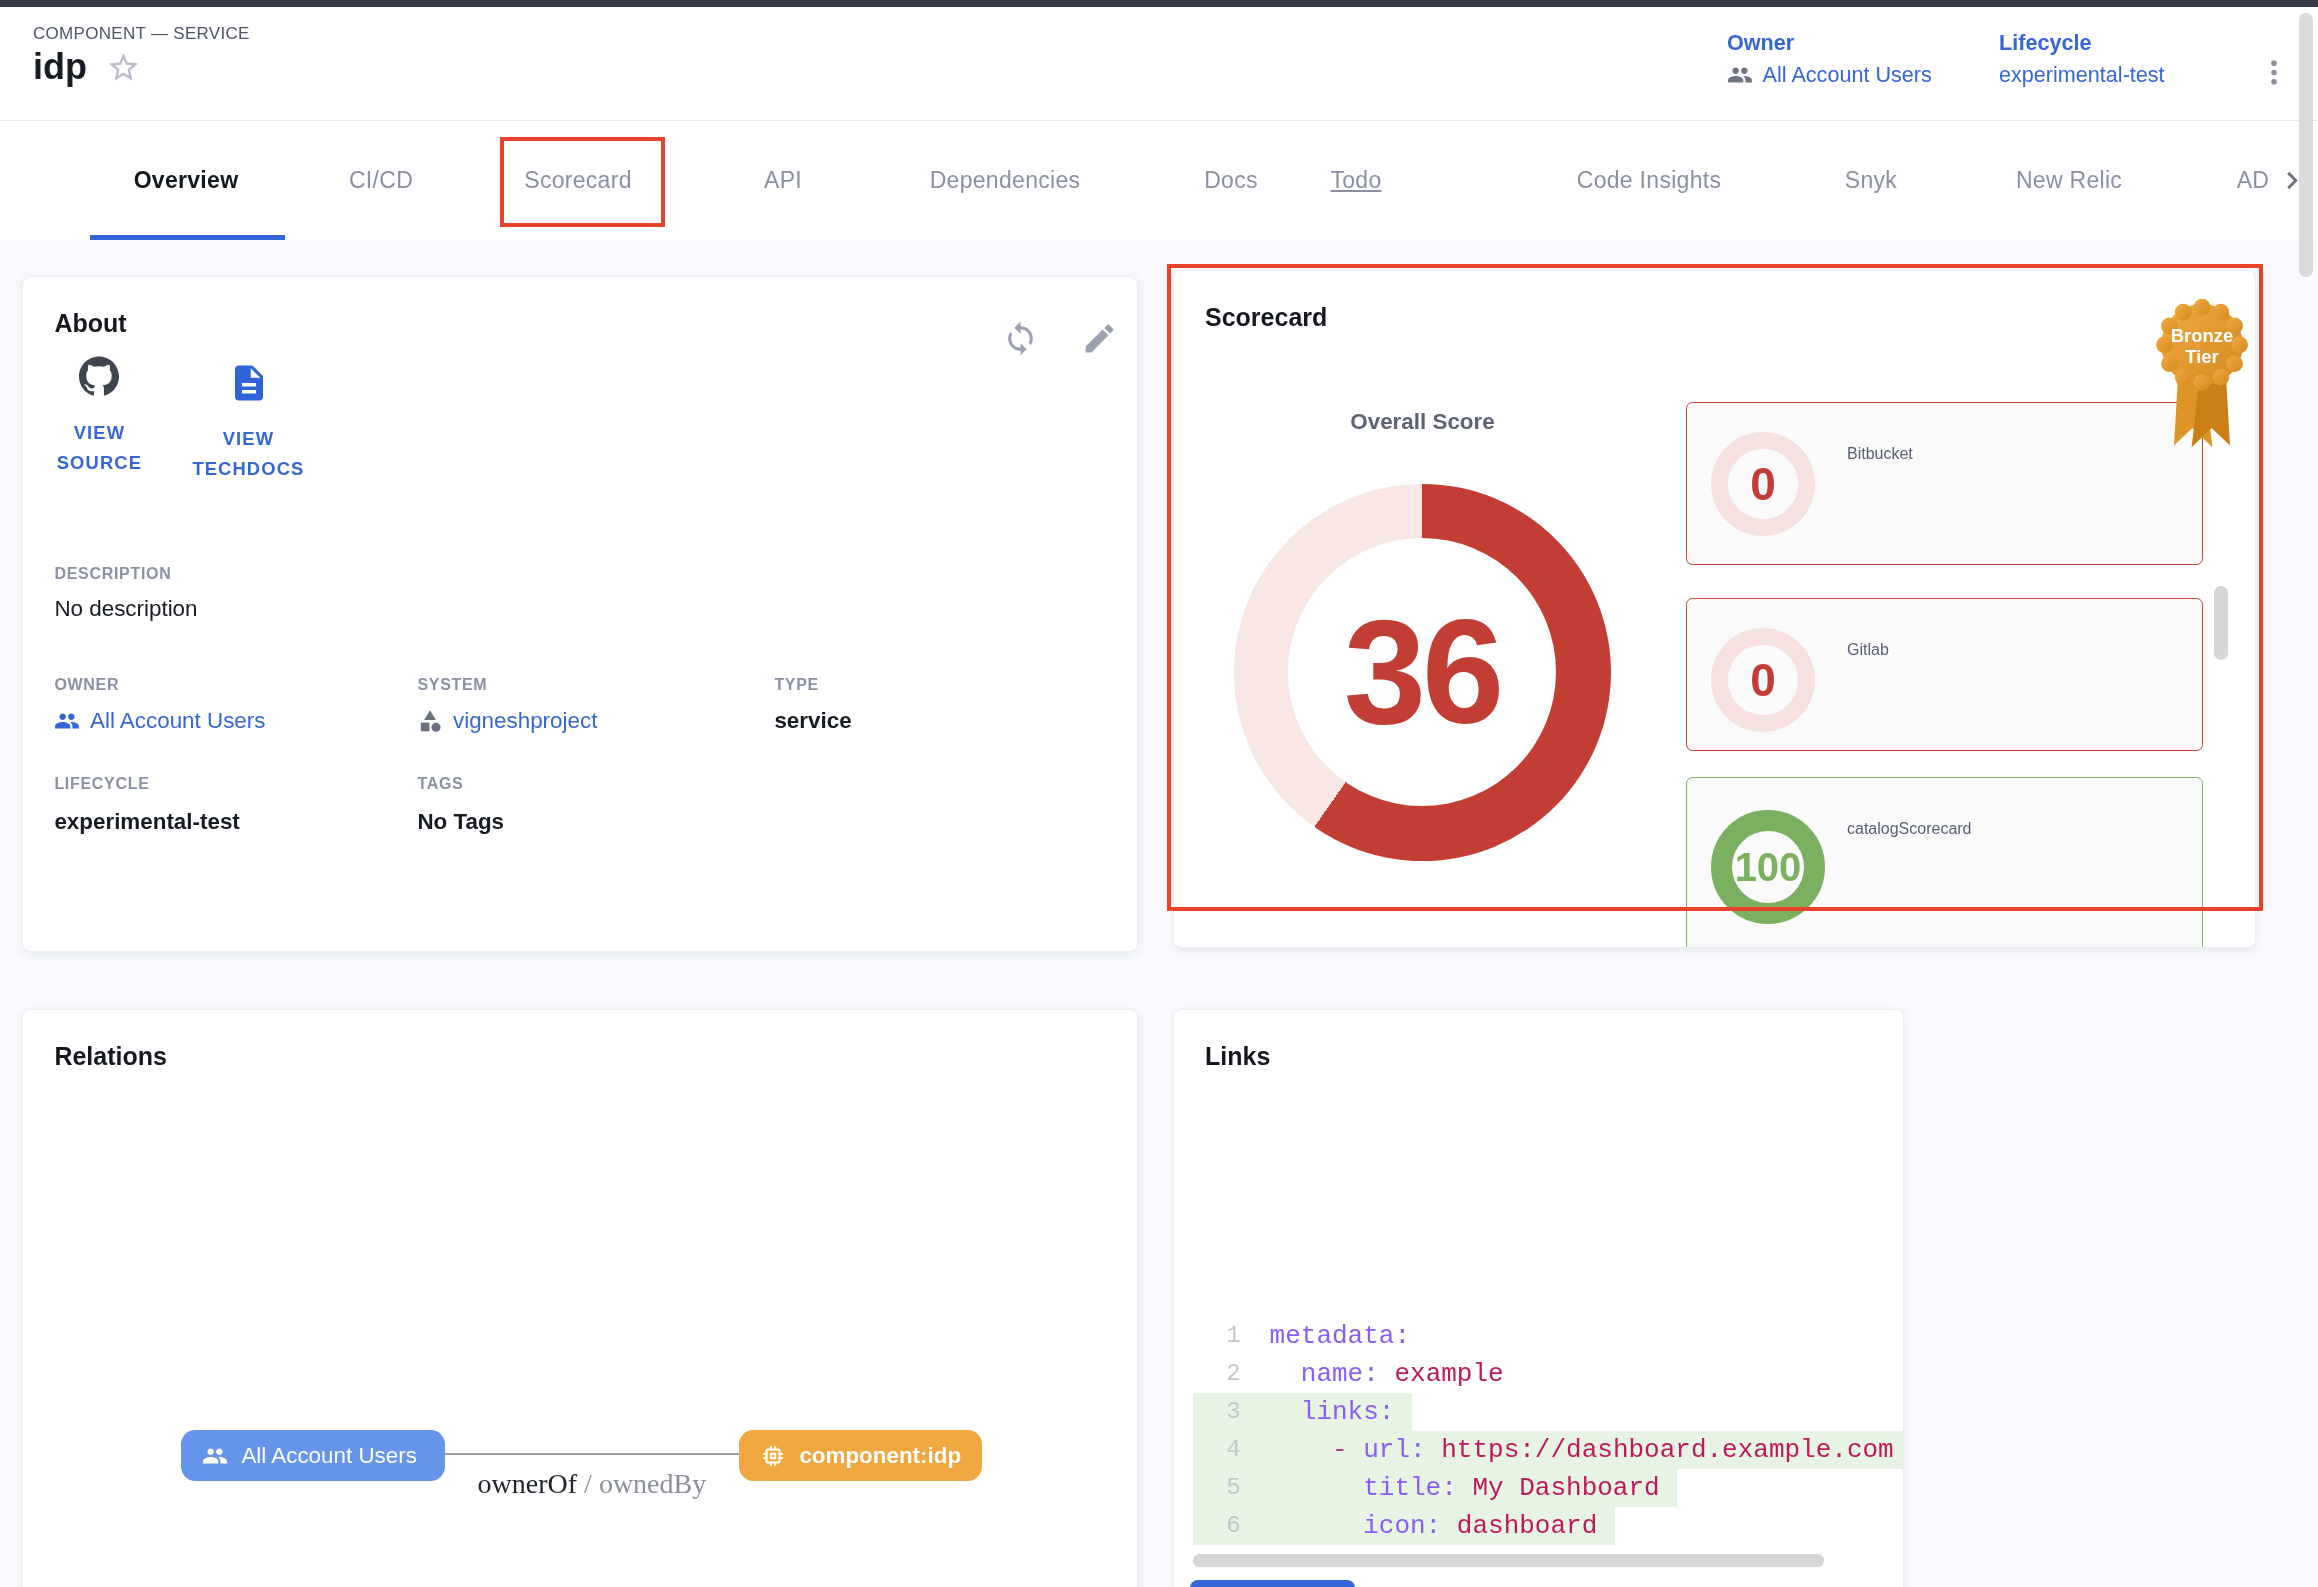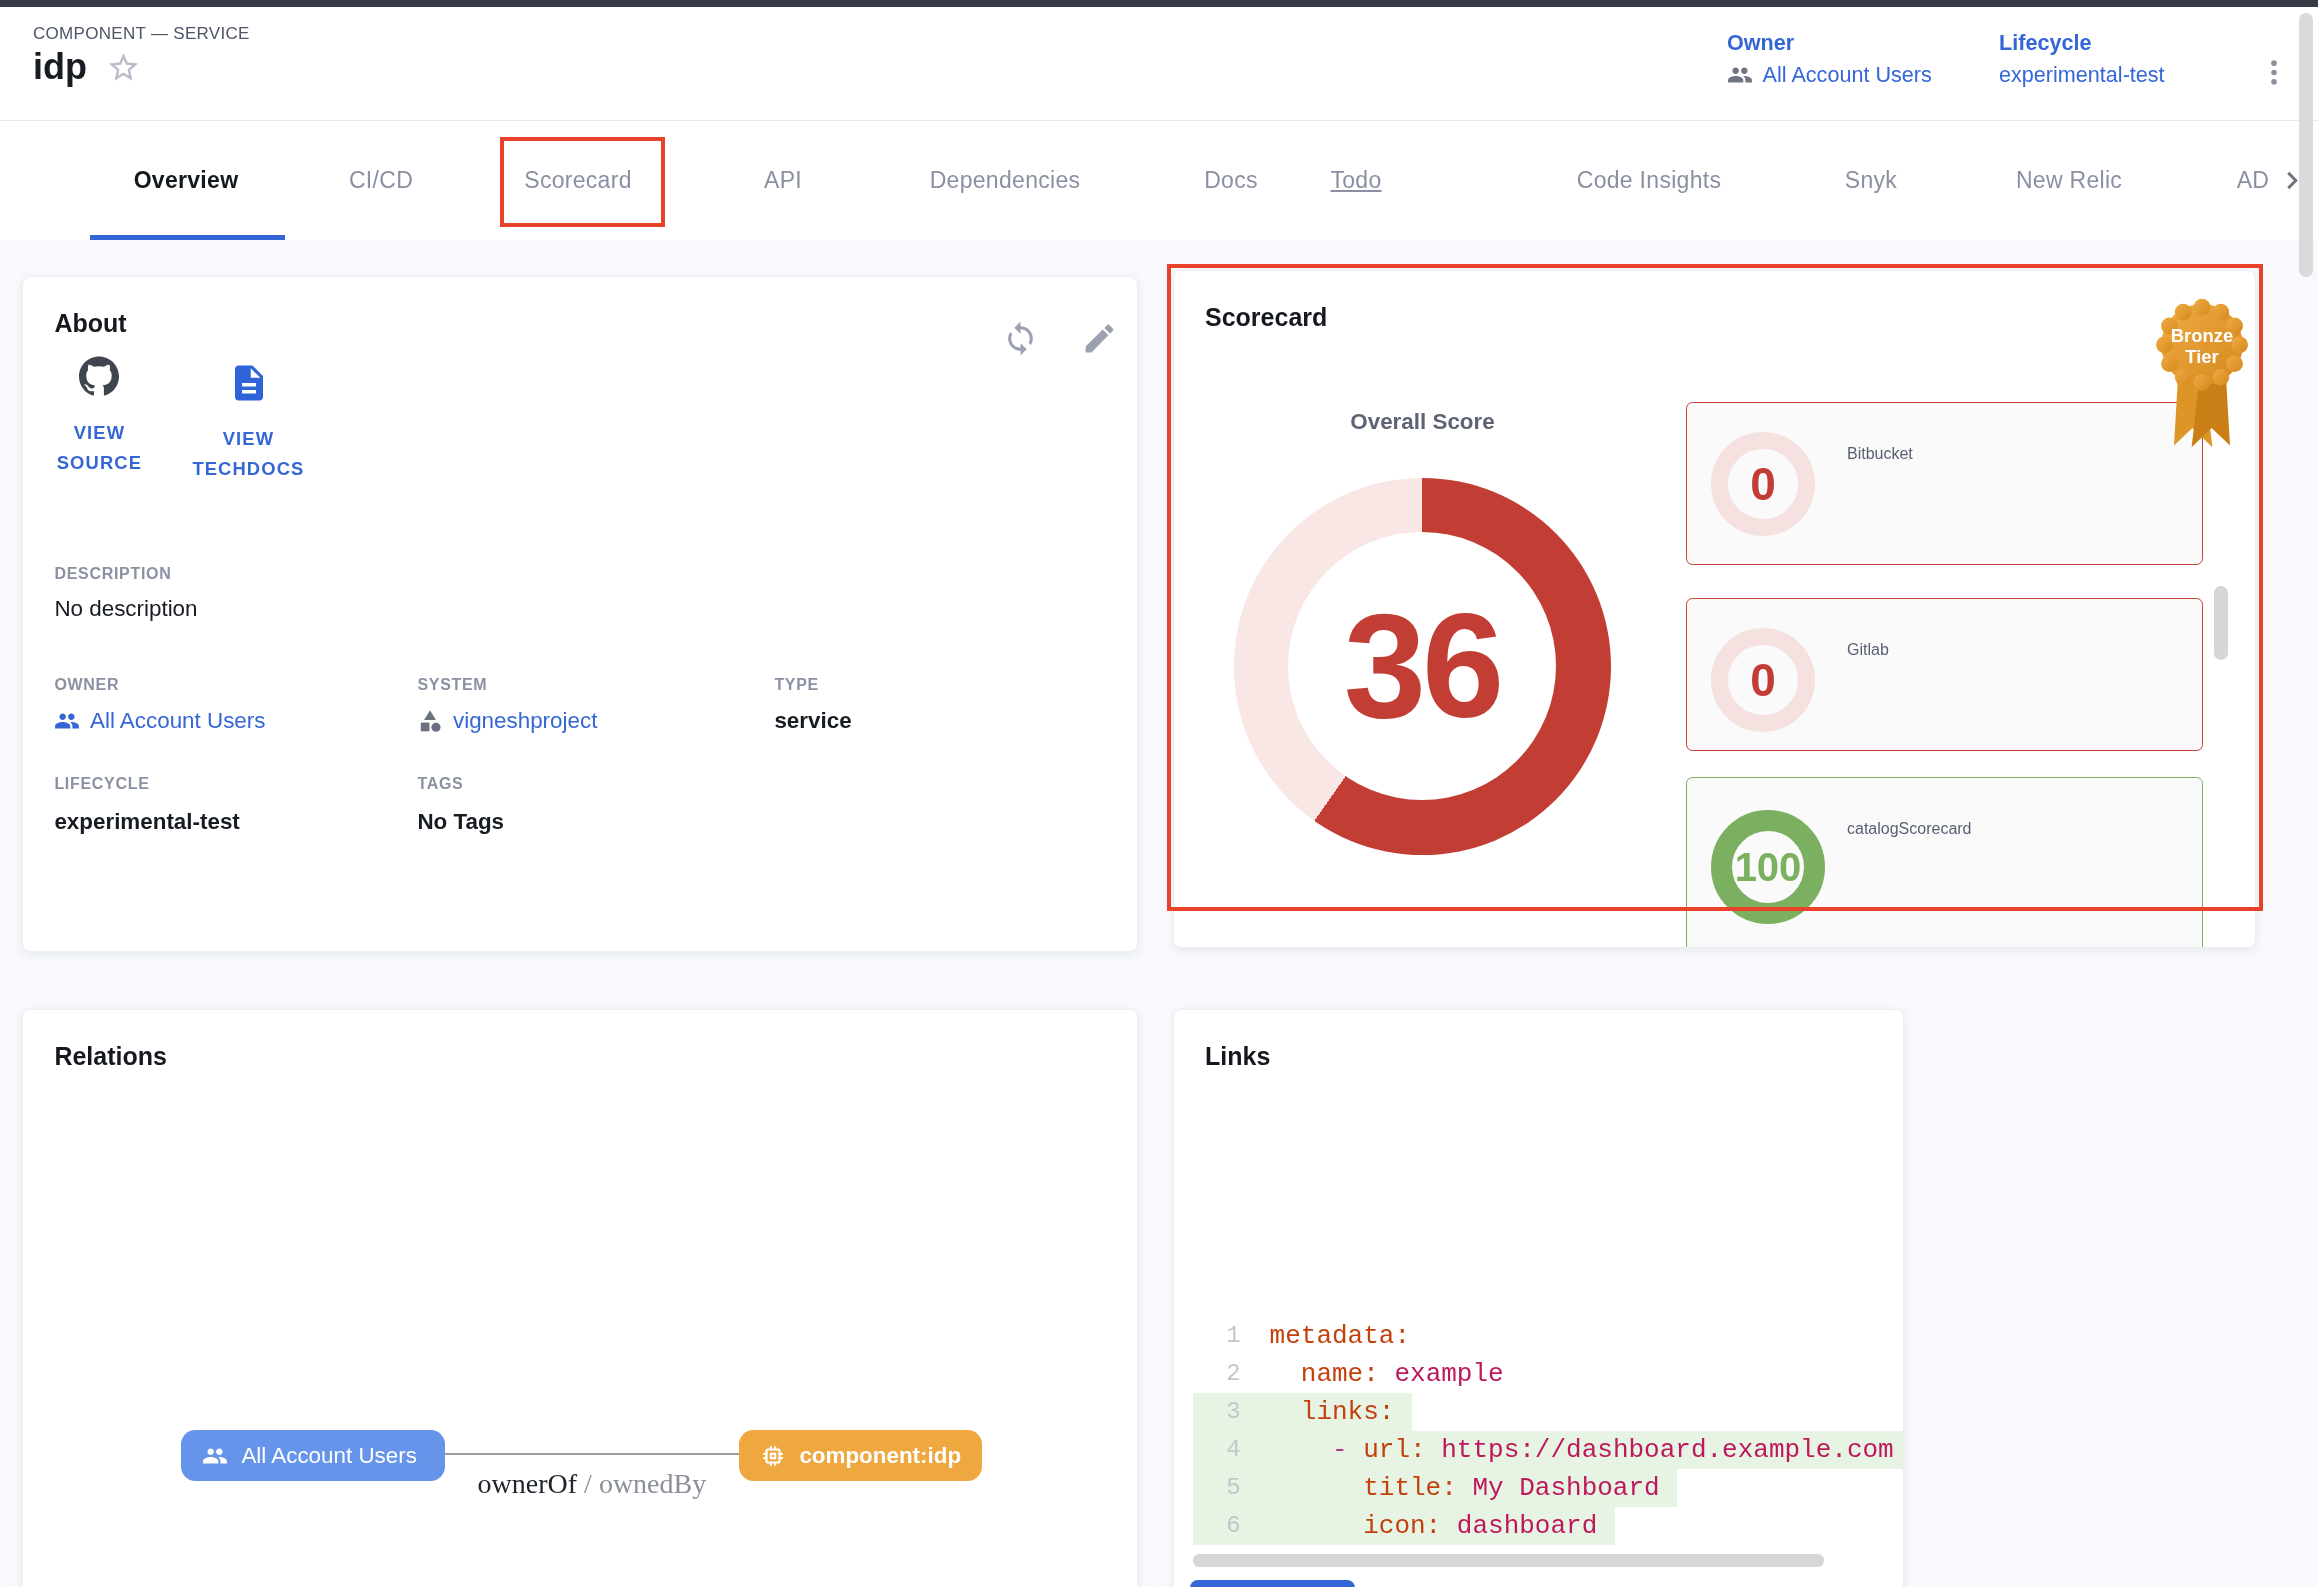--- a/index.html
+++ b/index.html
@@ -51,21 +51,21 @@
   .res-label{font-size:18.4px;font-weight:700;color:#3566d6;letter-spacing:1.1px;text-align:center;line-height:30px;white-space:pre-line;}
   .field-label{position:absolute;font-size:16px;font-weight:700;color:#8b91a2;letter-spacing:0.7px;}
   .field-value{position:absolute;font-size:22.4px;color:#171b22;}
   .field-value.strong{font-weight:600;}
   .field-link{color:#3566d6;display:flex;align-items:center;gap:9.6px;}
   .field-link svg{width:26px;height:26px;}
   
   .scorecard{left:1173px;top:270px;width:1083px;height:678px;overflow:hidden;}
   .annotation-box{position:absolute;left:1167px;top:264px;width:1096px;height:647px;border:4.8px solid #e8432a;z-index:4;pointer-events:none;box-sizing:border-box;}
   .sc-overall-label{position:absolute;left:60px;top:138px;width:377px;text-align:center;font-size:22.4px;font-weight:700;color:#5d6374;}
-  .donut{position:absolute;left:60px;top:207px;width:377px;height:377px;border-radius:50%;}
+  .donut{position:absolute;left:60px;top:213px;width:377px;height:377px;border-radius:50%;}
   .donut-hole{position:absolute;left:54px;top:54px;width:268px;height:268px;background:#fff;border-radius:50%;display:flex;align-items:center;justify-content:center;}
   .donut-score{font-size:148px;font-weight:700;color:#c23e35;letter-spacing:-4px;}
   .gauge-card{position:absolute;left:512px;width:517px;background:#f9faf9;border-radius:6.4px;border:1.6px solid #c5413a;box-sizing:border-box;}
   .gauge-card.green{border-color:#7cb061;}
   .gauge-ring{position:absolute;left:24px;top:29px;width:104px;height:104px;border:17.6px solid #f5e2e0;border-radius:50%;box-sizing:border-box;display:flex;align-items:center;justify-content:center;}
   .gauge-ring .gauge-num{font-size:46px;font-weight:600;color:#c23e35;}
   .gauge-card.green .gauge-ring{width:114px;height:114px;border:21px solid #7cb061;top:32px;}
   .gauge-card.green .gauge-num{font-size:40px;font-weight:700;color:#7cb061;}
   .gauge-label{position:absolute;left:160px;top:42px;font-size:16px;color:#595f73;}
   .inner-scroll-thumb{position:absolute;left:1040px;top:315px;width:14.4px;height:74px;background:#d6d6d6;border-radius:7.2px;}
@@ -79,21 +79,21 @@
   .edge-line{position:absolute;left:421px;top:443px;width:295px;height:2.4px;background:#999da4;}
   .edge-label{position:absolute;left:421px;top:458px;width:295px;text-align:center;font-size:28px;color:#20242c;white-space:nowrap;font-family:Liberation Serif, serif;}
   .edge-label .dim{color:#8a8f9a;}
   
   .links{left:1173px;top:1009px;width:731px;height:601px;overflow:hidden;}
   .links-para{position:absolute;left:34px;top:143px;width:673px;font-size:23px;line-height:38px;color:#20242c;}
   .code-area{position:absolute;left:19px;top:307px;right:0;font-family:"Liberation Mono","DejaVu Sans Mono",monospace;font-size:26px;line-height:38px;}
   .code-line{display:flex;width:max-content;padding:0 17.6px 0 9.6px;white-space:pre;}
   .code-line.hl{background:#e7f4e4;}
   .ln{width:38px;text-align:right;color:#c3c6cc;margin-right:29px;font-size:24px;flex:none;}
-  .seg-k{color:#c2410c;text-align:center;}
+  .seg-k{color:#8b5cf6;text-align:center;}
   .seg-v{color:#be185d;}
   .seg-d{color:#b03a87;}
   .h-scroll{position:absolute;left:19px;top:544px;width:631px;height:13px;background:#d6d6d6;border-radius:6.4px;cursor:pointer;}
   .links-btn{position:absolute;left:16px;top:570px;width:165px;height:40px;background:#3566d6;border-radius:8px;cursor:pointer;}
   
   .page-scroll-thumb{position:absolute;right:5.6px;top:13px;width:14.4px;height:264px;border-radius:8px;background:#dadada;z-index:6;cursor:pointer;}
 </style>
 </head>
 <body>
 

